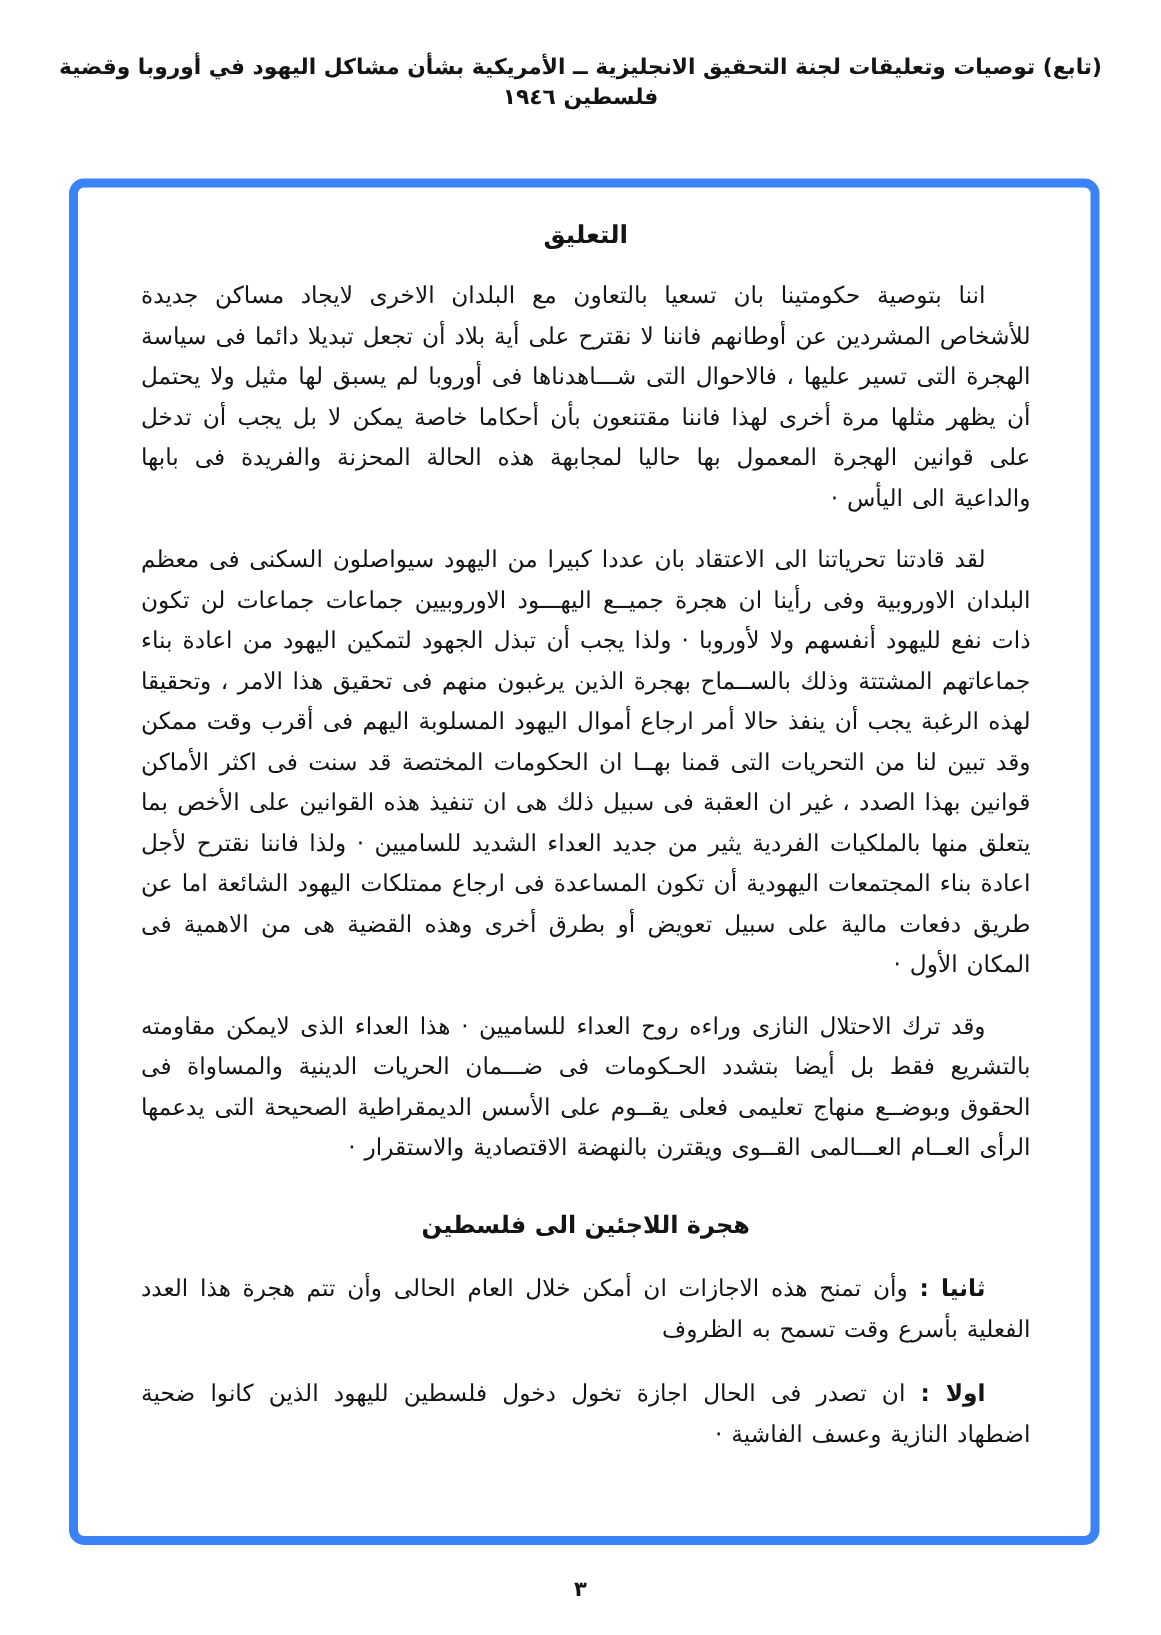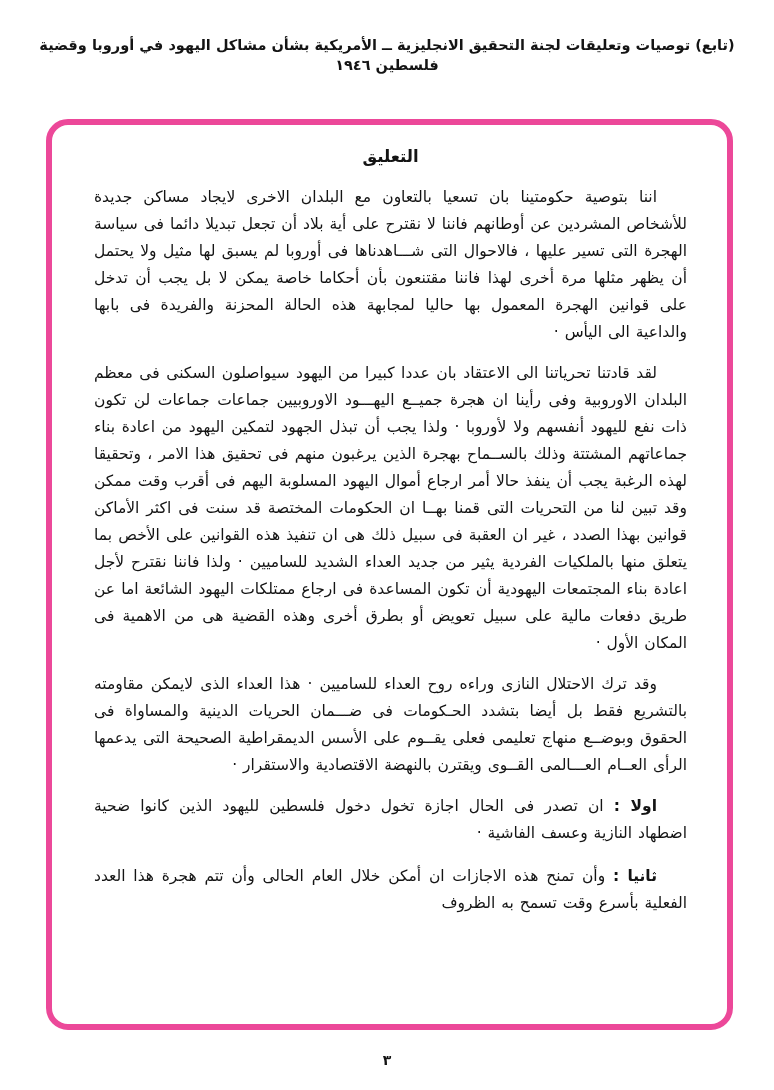--- a/index.html
+++ b/index.html
@@ -33,22 +33,22 @@
     margin-top: 9px;
     color: #1c1c1c;
   }
   .document-frame {
     position: absolute;
     left: 46px;
     top: 119px;
     width: 687px;
     height: 911px;
     box-sizing: border-box;
-    border: 6px solid #ec4899;
-    border-radius: 22px;
+    border: 6px solid #3b82f6;
+    border-radius: 10px;
     padding: 8px 40px 12px 42px;
     direction: rtl;
   }
   .section-title {
     text-align: center;
     font-weight: bold;
     font-size: 16.5px;
     margin: 14px 0 18px 0;
   }
   .body-text p {
@@ -96,29 +96,30 @@
 <main class="document-frame">
 
   <h2 class="section-title">التعليق</h2>
 
   <div class="body-text">
     <p>اننا بتوصية حكومتينا بان تسعيا بالتعاون مع البلدان الاخرى لايجاد مساكن جديدة للأشخاص المشردين عن أوطانهم فاننا لا نقترح على أية بلاد أن تجعل تبديلا دائما فى سياسة الهجرة التى تسير عليها ، فالاحوال التى شـــاهدناها فى أوروبا لم يسبق لها مثيل ولا يحتمل أن يظهر مثلها مرة أخرى لهذا فاننا مقتنعون بأن أحكاما خاصة يمكن لا بل يجب أن تدخل على قوانين الهجرة المعمول بها حاليا لمجابهة هذه الحالة المحزنة والفريدة فى بابها والداعية الى اليأس ·</p>
     <p>لقد قادتنا تحرياتنا الى الاعتقاد بان عددا كبيرا من اليهود سيواصلون السكنى فى معظم البلدان الاوروبية وفى رأينا ان هجرة جميــع اليهـــود الاوروبيين جماعات جماعات لن تكون ذات نفع لليهود أنفسهم ولا لأوروبا · ولذا يجب أن تبذل الجهود لتمكين اليهود من اعادة بناء جماعاتهم المشتتة وذلك بالســماح بهجرة الذين يرغبون منهم فى تحقيق هذا الامر ، وتحقيقا لهذه الرغبة يجب أن ينفذ حالا أمر ارجاع أموال اليهود المسلوبة اليهم فى أقرب وقت ممكن وقد تبين لنا من التحريات التى قمنا بهــا ان الحكومات المختصة قد سنت فى اكثر الأماكن قوانين بهذا الصدد ، غير ان العقبة فى سبيل ذلك هى ان تنفيذ هذه القوانين على الأخص بما يتعلق منها بالملكيات الفردية يثير من جديد العداء الشديد للساميين · ولذا فاننا نقترح لأجل اعادة بناء المجتمعات اليهودية أن تكون المساعدة فى ارجاع ممتلكات اليهود الشائعة اما عن طريق دفعات مالية على سبيل تعويض أو بطرق أخرى وهذه القضية هى من الاهمية فى المكان الأول ·</p>
     <p>وقد ترك الاحتلال النازى وراءه روح العداء للساميين · هذا العداء الذى لايمكن مقاومته بالتشريع فقط بل أيضا بتشدد الحـكومات فى ضـــمان الحريات الدينية والمساواة فى الحقوق وبوضــع منهاج تعليمى فعلى يقــوم على الأسس الديمقراطية الصحيحة التى يدعمها الرأى العــام العـــالمى القــوى ويقترن بالنهضة الاقتصادية والاستقرار ·</p>
   </div>
 
+  <h2 class="refugee-heading">هجرة اللاجئين الى فلسطين</h2>
 
   <div>
     <p class="numbered-item">
+      <span class="lead">ثانيا :</span>
+      <span>وأن تمنح هذه الاجازات ان أمكن خلال العام الحالى وأن تتم هجرة هذا العدد الفعلية بأسرع وقت تسمح به الظروف</span>
+    </p>
+    <p class="numbered-item">
       <span class="lead">اولا :</span>
       <span>ان تصدر فى الحال اجازة تخول دخول فلسطين لليهود الذين كانوا ضحية اضطهاد النازية وعسف الفاشية ·</span>
-    </p>
-    <p class="numbered-item">
-      <span class="lead">ثانيا :</span>
-      <span>وأن تمنح هذه الاجازات ان أمكن خلال العام الحالى وأن تتم هجرة هذا العدد الفعلية بأسرع وقت تسمح به الظروف</span>
     </p>
   </div>
 
 </main>
 
 <footer class="page-footer">
   <span>٣</span>
 </footer>
 
 </body></html>

